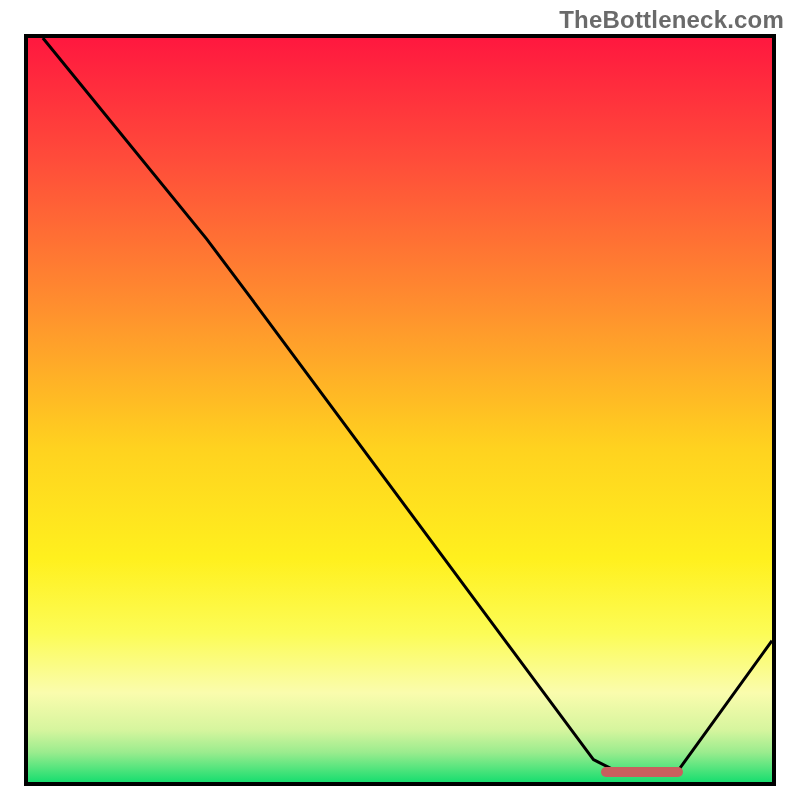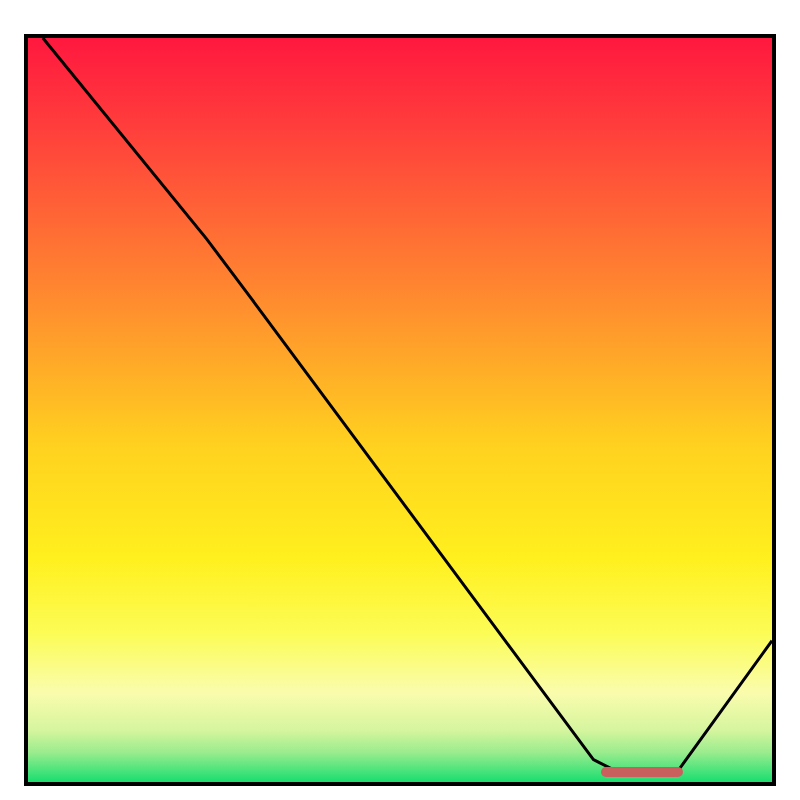--- a/index.html
+++ b/index.html
@@ -51,20 +51,21 @@
     position: absolute;
     height: 10px;
     border-radius: 5px;
     background: #c9605e;
   }
 </style>
 </head>
 <body>
 
 <div class="container">
+  <div class="watermark">TheBottleneck.com</div>
 
   <div class="plot-frame">
 
     <svg class="plot-bg" viewBox="0 0 100 100" preserveAspectRatio="none">
       <defs>
         <linearGradient id="heat" x1="0" y1="0" x2="0" y2="1">
 
         <stop offset="0%" stop-color="#ff183f"></stop>
             <stop offset="16%" stop-color="#ff4b3a"></stop>
             <stop offset="35%" stop-color="#ff8b2f"></stop>

